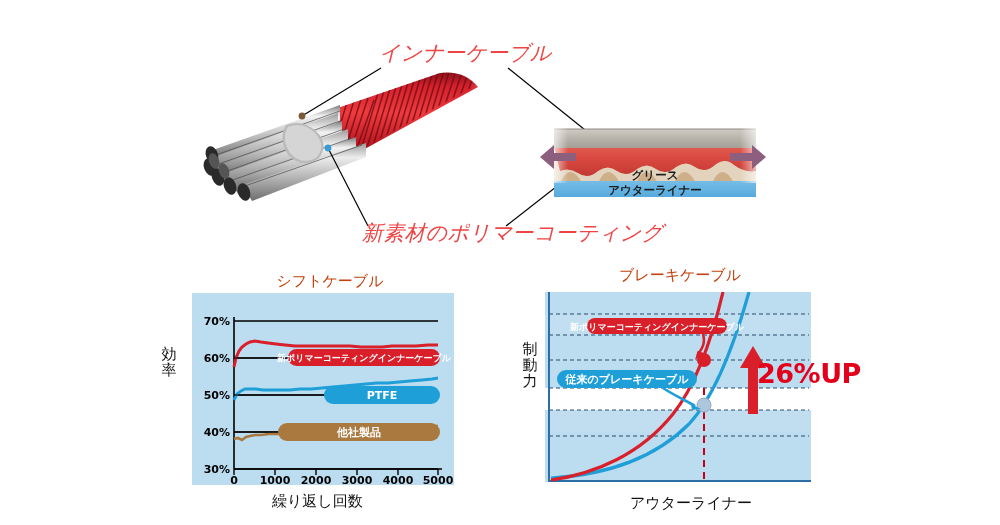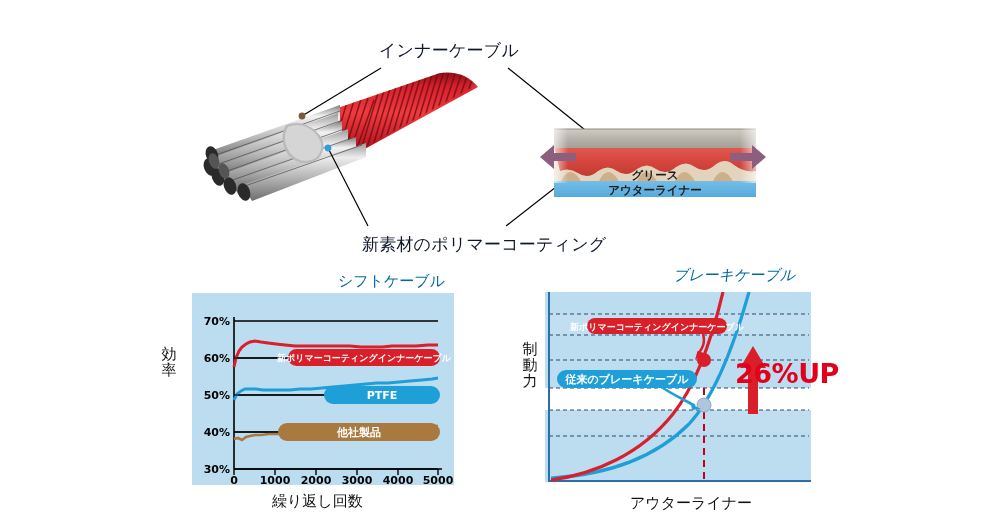--- a/index.html
+++ b/index.html
@@ -5,35 +5,35 @@
   html,body{margin:0;padding:0;background:#ffffff;}
   body{width:1000px;height:525px;position:relative;overflow:hidden;
        font-family:"DejaVu Sans","Liberation Sans",sans-serif;color:#000;}
   .abs{position:absolute;}
 
   
   #cable-illustration{left:190px;top:55px;width:330px;height:175px;}
   #cable-illustration svg{display:block;}
 
   
-  .callout-label{font-size:17px;color:#0f172a;white-space:nowrap;letter-spacing:0.2px;}
+  .callout-label{font-size:21px;color:#ef4444;white-space:nowrap;letter-spacing:0.2px;font-style:italic;}
 
   
   #cross-section{left:540px;top:123px;width:230px;height:78px;}
 
   
-  .chart-title{font-size:15px;color:#0369a1;text-align:right;white-space:nowrap;}
+  .chart-title{font-size:15px;color:#c2410c;text-align:center;white-space:nowrap;}
   .axis-label{font-size:15px;color:#111;white-space:nowrap;}
   .v-axis-label{font-size:15px;color:#111;line-height:1.06;text-align:center;width:22px;}
 
   .tick-text{font-size:11px;font-weight:bold;fill:#000;}
   .pill-text{font-size:9px;font-weight:bold;fill:#ffffff;}
   .pill-text-big{font-size:11px;font-weight:bold;fill:#ffffff;}
 
-  #pct-up{left:735px;top:358px;font-size:27px;font-weight:bold;color:#e2001a;
+  #pct-up{left:757px;top:358px;font-size:27px;font-weight:bold;color:#e2001a;
           letter-spacing:-0.5px;font-family:"DejaVu Sans","Liberation Sans",sans-serif;}
 </style>
 </head>
 <body>
 
 <div class="abs" id="cable-illustration">
   <svg width="330" height="175" viewBox="0 0 330 175">
     <defs>
       <linearGradient id="steelG" x1="0" y1="0" x2="0" y2="1">
         <stop offset="0%" stop-color="#7d7d7d"></stop>
@@ -152,21 +152,21 @@
     <path d="M266,186 L330,136"></path>
   </g>
   <circle cx="62" cy="76" r="3.4" fill="#7b5a3a"></circle>
   <circle cx="360" cy="102" r="3.6" fill="#6b6b6b"></circle>
   <circle cx="88" cy="108" r="3.4" fill="#3a9ad9"></circle>
   <circle cx="330" cy="136" r="3.6" fill="#3a9ad9"></circle>
 </svg>
 
 <div class="abs callout-label" style="left:379px;top:39px;">インナーケーブル</div>
 
-<div class="abs callout-label" style="left:362px;top:219px;margin-top:14px;">新素材のポリマーコーティング</div>
+<div class="abs callout-label" style="left:362px;top:219px;">新素材のポリマーコーティング</div>
 
 <div class="abs" id="cross-section">
   <svg width="230" height="78" viewBox="0 0 230 78">
     <defs>
       <linearGradient id="greyLayer" x1="0" y1="0" x2="0" y2="1">
         <stop offset="0%" stop-color="#cfcac2"></stop>
         <stop offset="55%" stop-color="#b6b1a8"></stop>
         <stop offset="100%" stop-color="#a49f96"></stop>
       </linearGradient>
       <linearGradient id="redLayer" x1="0" y1="0" x2="0" y2="1">
@@ -301,21 +301,21 @@
       <text class="tick-text" x="124" y="191" text-anchor="middle"><tspan id="xt2">2000</tspan></text>
       <text class="tick-text" x="165" y="191" text-anchor="middle"><tspan id="xt3">3000</tspan></text>
       <text class="tick-text" x="206" y="191" text-anchor="middle"><tspan id="xt4">4000</tspan></text>
       <text class="tick-text" x="246" y="191" text-anchor="middle"><tspan id="xt5">5000</tspan></text>
     </g>
   </svg>
 </div>
 
 <div class="abs axis-label" style="left:272px;top:492px;">繰り返し回数</div>
 
-<div class="abs chart-title" style="left:565px;top:266px;width:230px;font-style:italic;">ブレーキケーブル</div>
+<div class="abs chart-title" style="left:565px;top:266px;width:230px;">ブレーキケーブル</div>
 
 <div class="abs v-axis-label" style="left:519px;top:342px;">
   <span>制</span><br>
   <span>動</span><br>
   <span>力</span>
 </div>
 
 <div class="abs" id="brake-chart" style="left:543px;top:292px;">
   <svg width="270" height="196" viewBox="0 0 270 196">
 

